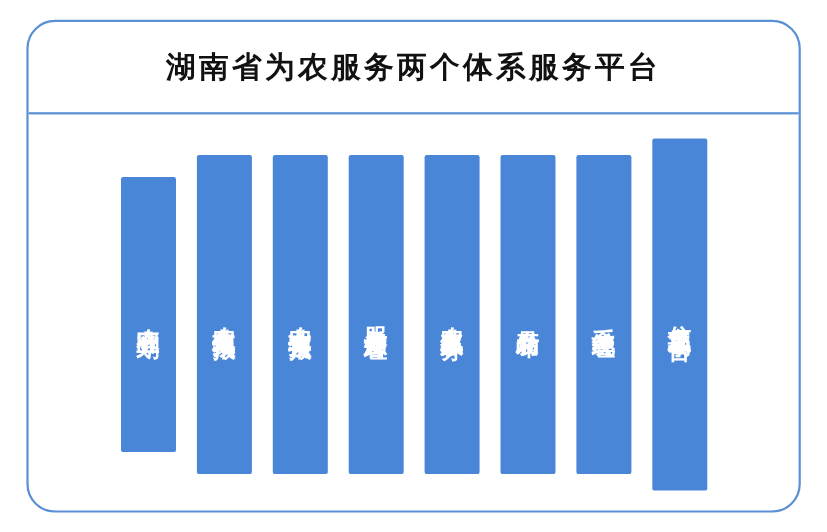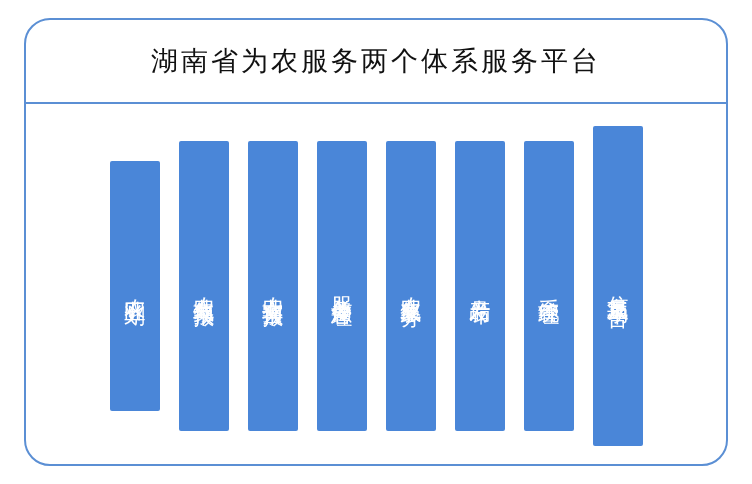--- a/index.html
+++ b/index.html
@@ -16,20 +16,21 @@
   #diagram-frame {
     position: absolute;
     left: 24px;
     top: 18px;
     width: 704px;
     height: 448px;
     box-sizing: border-box;
     border: 2px solid #5b8fd4;
     border-radius: 26px;
     background: #ffffff;
+    font-weight: bold;
   }
   #diagram-title {
     position: absolute;
     left: 0;
     top: 0;
     width: 100%;
     height: 84px;
     box-sizing: border-box;
     border-bottom: 2px solid #5b8fd4;
     display: flex;

